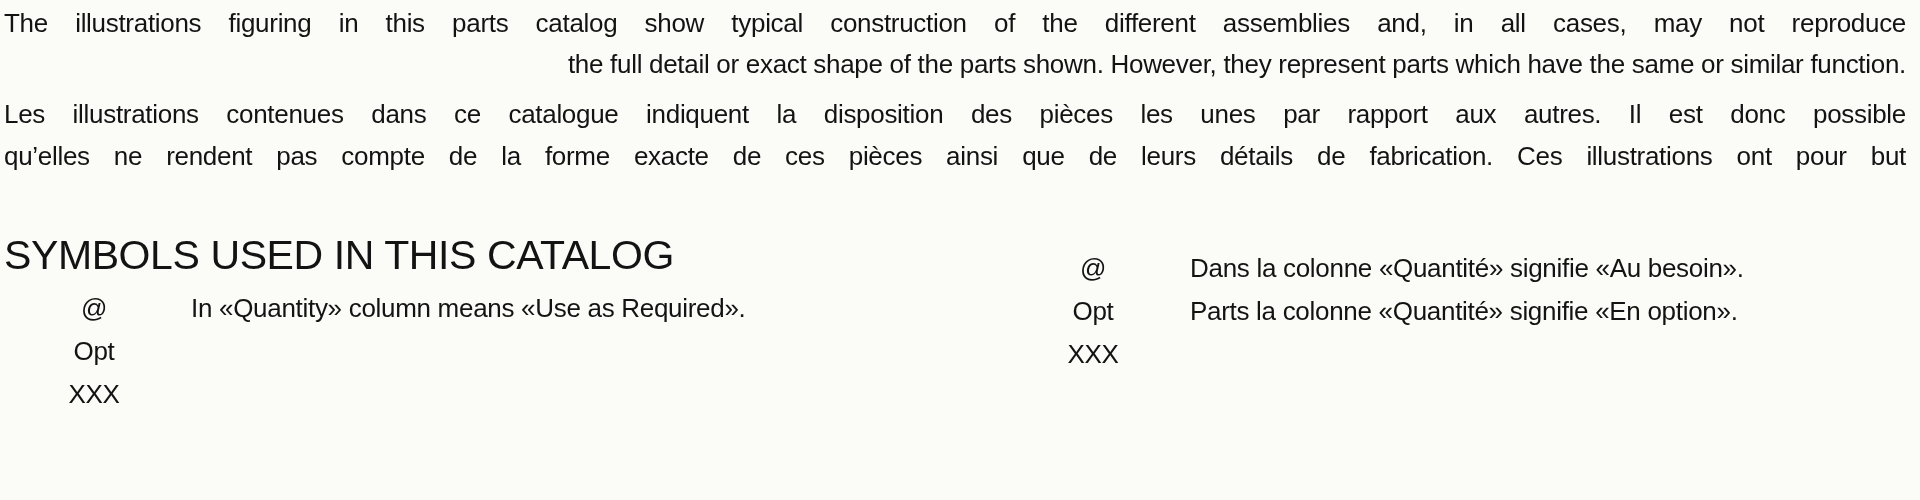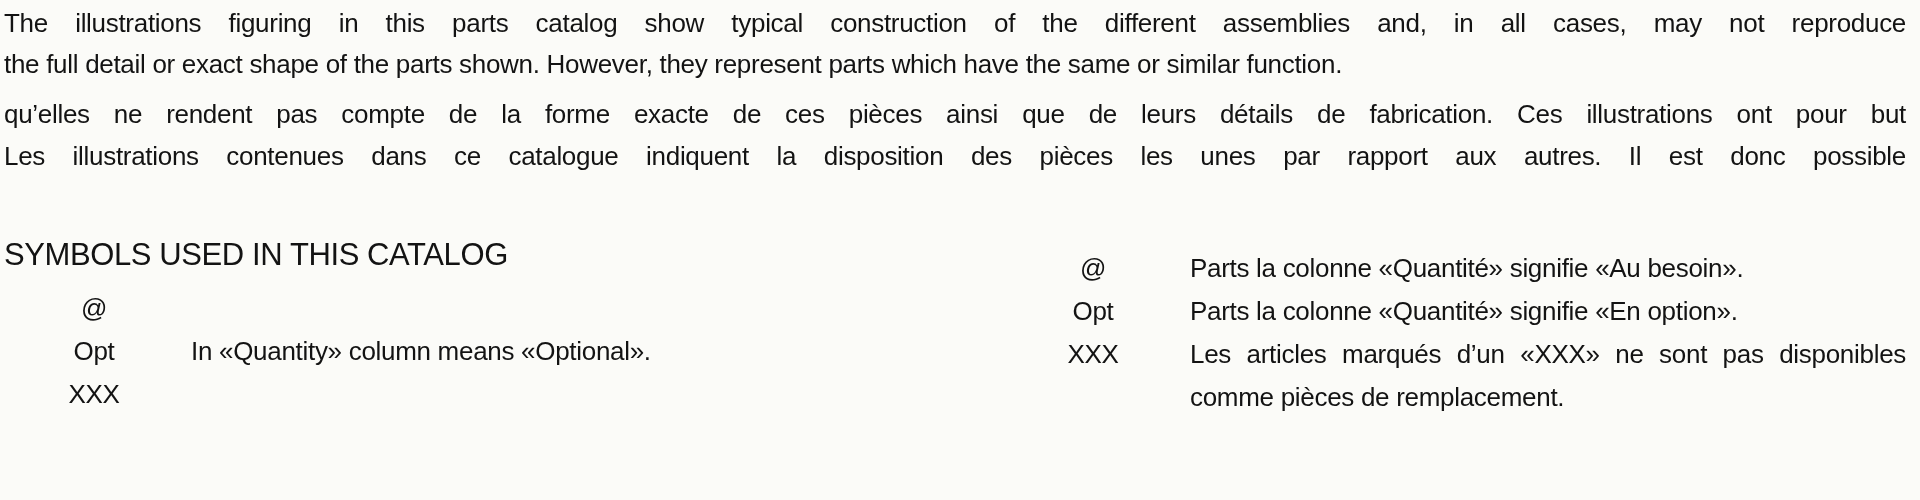--- a/index.html
+++ b/index.html
@@ -9,36 +9,36 @@
     overflow: hidden;
     background: #fbfbf8;
     color: #131313;
     font-family: "Liberation Sans", "DejaVu Sans", sans-serif;
   }
   .page {
     padding: 3px 14px 0 4px;
     font-size: 26px;
     letter-spacing: -0.3px;
   }
-  .para .line { line-height: 41px; white-space: normal; }
+  .para .line { line-height: 41px; white-space: normal; text-align: right; }
   .para-fr { margin-top: 8px; }
   .para-fr .line { line-height: 42px; }
   .just {
     text-align: justify;
     text-align-last: justify;
   }
   .symbols {
     display: flex;
     margin-top: 58px;
   }
   .col-left { width: 999px; flex: none; }
   .col-right { flex: 1; min-width: 0; }
   .symbols h2 {
     margin: 0;
-    font-size: 31px;
+    font-size: 41px;
     font-weight: 400;
     line-height: 40px;
     letter-spacing: -0.4px;
   }
   .rows { margin-top: 12px; }
   .row { display: flex; line-height: 43px; }
   .sym {
     flex: none;
     width: 120px;
     margin-left: 30px;
@@ -55,57 +55,53 @@
 <body>
 
 <main class="page">
 
   <section class="para para-en">
     <div class="line just">The illustrations figuring in this parts catalog show typical construction of the different assemblies and, in all cases, may not reproduce</div>
     <div class="line">the full detail or exact shape of the parts shown. However, they represent parts which have the same or similar function.</div>
   </section>
 
   <section class="para para-fr">
+    <div class="line just">Les illustrations contenues dans ce catalogue indiquent la disposition des pièces les unes par rapport aux autres. Il est donc possible</div>
     <div class="line just">qu’elles ne rendent pas compte de la forme exacte de ces pièces ainsi que de leurs détails de fabrication. Ces illustrations ont pour but</div>
-    <div class="line just">Les illustrations contenues dans ce catalogue indiquent la disposition des pièces les unes par rapport aux autres. Il est donc possible</div>
   </section>
 
   <section class="symbols">
 
     <div class="col-left">
       <h2>SYMBOLS USED IN THIS CATALOG</h2>
       <div class="rows">
         <div class="row">
           <div class="sym">@</div>
+          <div class="desc">In «Quantity» column means «Use as Required».</div>
         </div>
         <div class="row">
           <div class="sym">Opt</div>
-          <div class="desc">In «Quantity» column means «Optional».</div>
         </div>
         <div class="row">
           <div class="sym">XXX</div>
         </div>
       </div>
     </div>
 
     <div class="col-right">
       <div class="rows">
         <div class="row">
           <div class="sym">@</div>
-          <div class="desc">Parts la colonne «Quantité» signifie «Au besoin».</div>
+          <div class="desc">Dans la colonne «Quantité» signifie «Au besoin».</div>
         </div>
         <div class="row">
           <div class="sym">Opt</div>
           <div class="desc">Parts la colonne «Quantité» signifie «En option».</div>
         </div>
         <div class="row">
           <div class="sym">XXX</div>
-          <div class="desc">
-            <div class="dline just">Les articles marqués d’un «XXX» ne sont pas disponibles</div>
-            <div class="dline">comme pièces de remplacement.</div>
-          </div>
         </div>
       </div>
     </div>
 
   </section>
 
 </main>
 
 </body></html>

